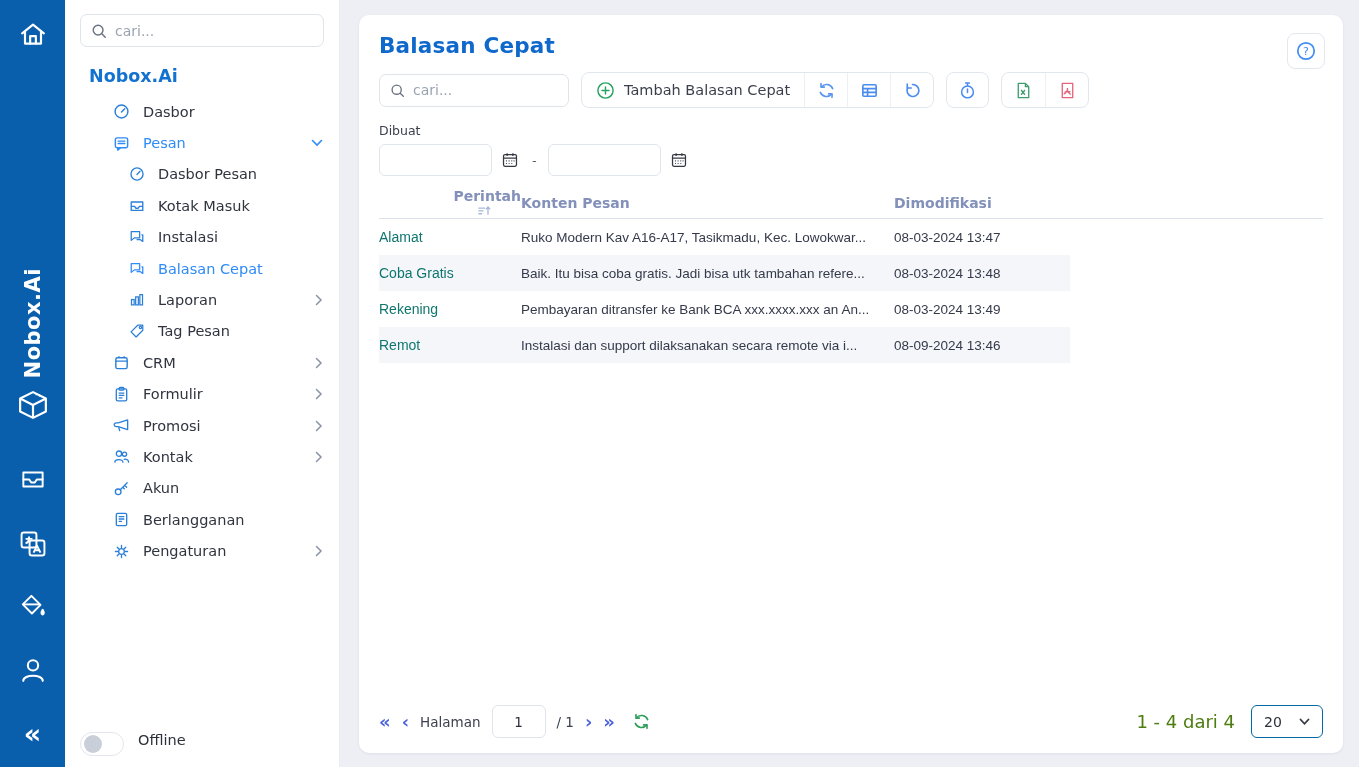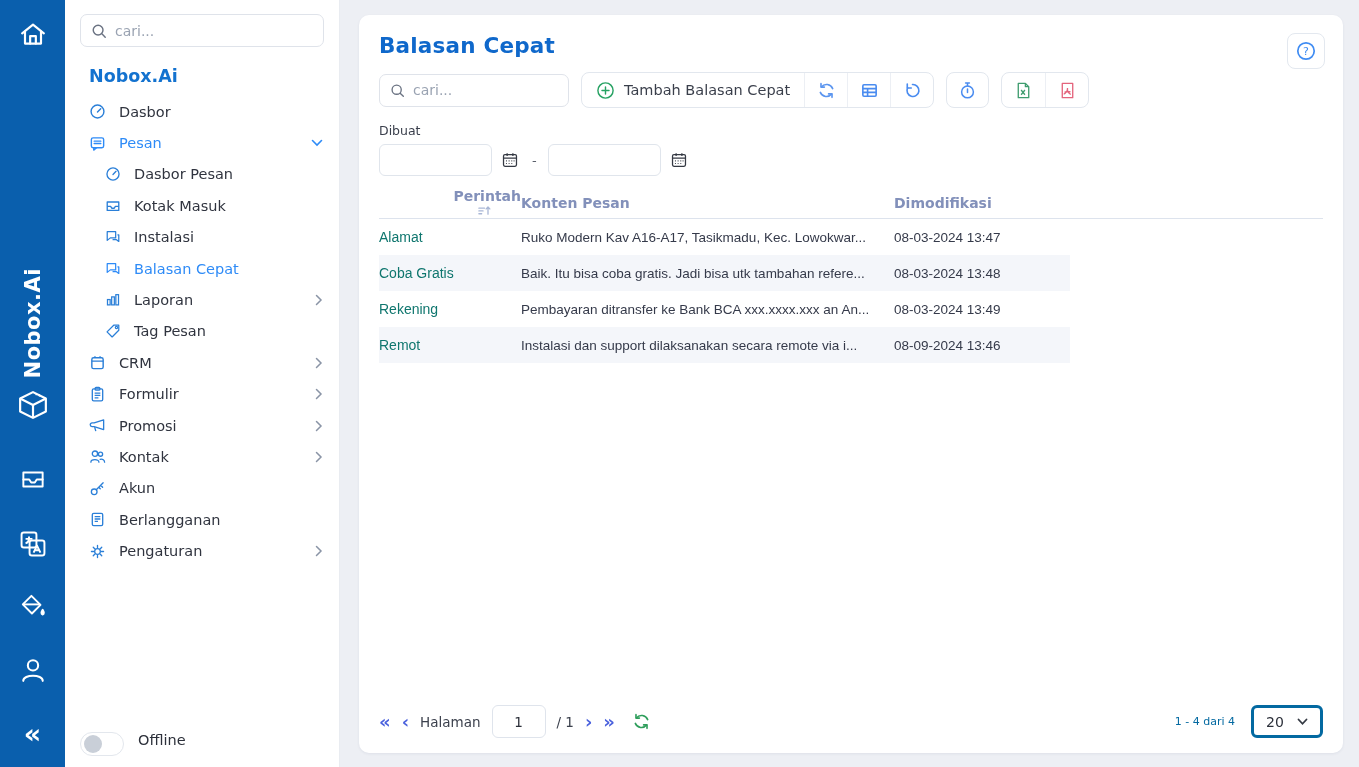--- a/index.html
+++ b/index.html
@@ -15,21 +15,21 @@
   .rail-collapse { color:#fff; font-size:27px; font-weight:700; line-height:1; }
 
   
   .sidebar { width:275px; flex-shrink:0; background:#fff; position:relative; border-right:1px solid #e9ecf1; }
   .s-search { margin:14px 15px 0 15px; height:33px; border:1px solid #dfe3ea; border-radius:7px;
     display:flex; align-items:center; padding:0 10px; gap:8px; background:#fff; }
   .s-search input { border:none; outline:none; flex:1; font-size:14px; font-family:inherit; color:#3a3f4c; }
   .s-search input::placeholder { color:#9aa3b2; }
   .brand { margin:19px 0 10px 24px; color:#1372cf; font-size:17.5px; font-weight:700; }
   .menu { font-size:14.5px; }
-  .mi { height:31.4px; display:flex; align-items:center; padding:0 16px 0 24px; color:#30343f; cursor:pointer; }
+  .mi { height:31.4px; display:flex; align-items:center; padding:0 16px 0 24px; color:#30343f; cursor:pointer;margin-left:24px; }
   .mi .ic { flex-shrink:0; }
   .mi .lbl { margin-left:13px; white-space:nowrap; }
   .mi.sub { padding-left:40px; }
   .mi.active .lbl { color:#2e8bf7; }
   .mi .chev { margin-left:auto; }
   .s-bottom { position:absolute; left:15px; bottom:11px; display:flex; gap:14px; }
   .switch { width:44px; height:24px; border:1.5px solid #e3e7ed; border-radius:13px; position:relative; background:#fff; cursor:pointer; }
   .switch .knob { position:absolute; left:2.5px; top:1.8px; width:18px; height:18px; border-radius:50%; background:#c9cfd8; }
   .s-bottom .tlabel { font-size:14.5px; color:#2c303a; }
 
@@ -79,22 +79,22 @@
 
   .pagination { position:absolute; left:20px; right:20px; bottom:15px; display:flex; align-items:center; }
   .pg-left { display:flex; align-items:center; gap:11px; }
   .pchev { color:#4a61dd; font-size:18px; font-weight:700; line-height:1; cursor:pointer; user-select:none; }
   .pg-label { font-size:13.5px; color:#3c414d; }
   .pg-input { width:54px; height:33px; border:1px solid #dfe4ec; border-radius:6px; text-align:center;
     font-size:13.5px; font-family:inherit; color:#2c303a; outline:none; }
   .pg-total { font-size:13.5px; color:#3c414d; }
   .pg-refresh { cursor:pointer; display:flex; margin-left:6px; }
   .pg-right { margin-left:auto; display:flex; align-items:center; gap:16px; }
-  .pg-range { font-size:11px; color:#0369a1; }
-  .pg-size { width:72px; height:33px; border:3px solid #0369a1; border-radius:6px; display:flex;
+  .pg-range { font-size:18px; color:#4d7c0f; }
+  .pg-size { width:72px; height:33px; border:1px solid #0369a1; border-radius:6px; display:flex;
     align-items:center; padding:0 12px; font-size:14px; color:#2c303a; cursor:pointer; background:#fff; }
   .pg-size .caret { margin-left:auto; display:flex; }
 </style>
 </head>
 <body>
 
 <div class="app">
 
   <aside class="rail">
     <div class="ritem" style="top:19px">

